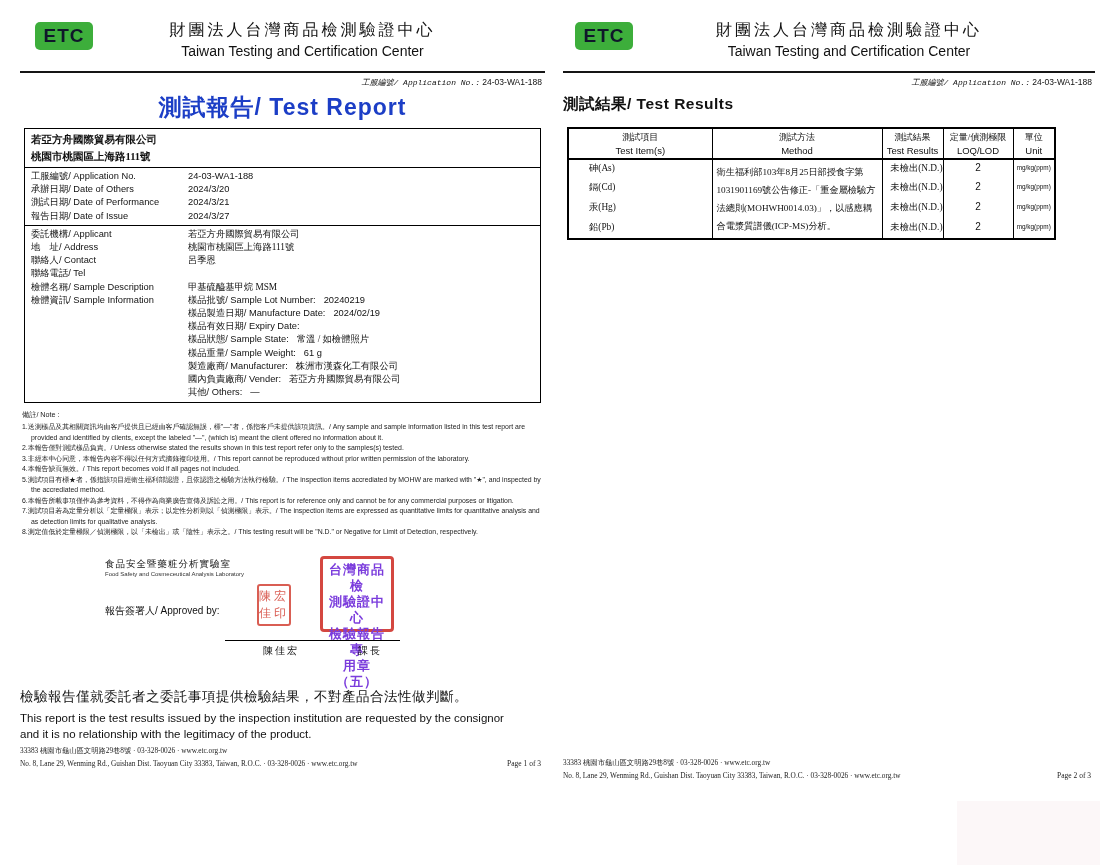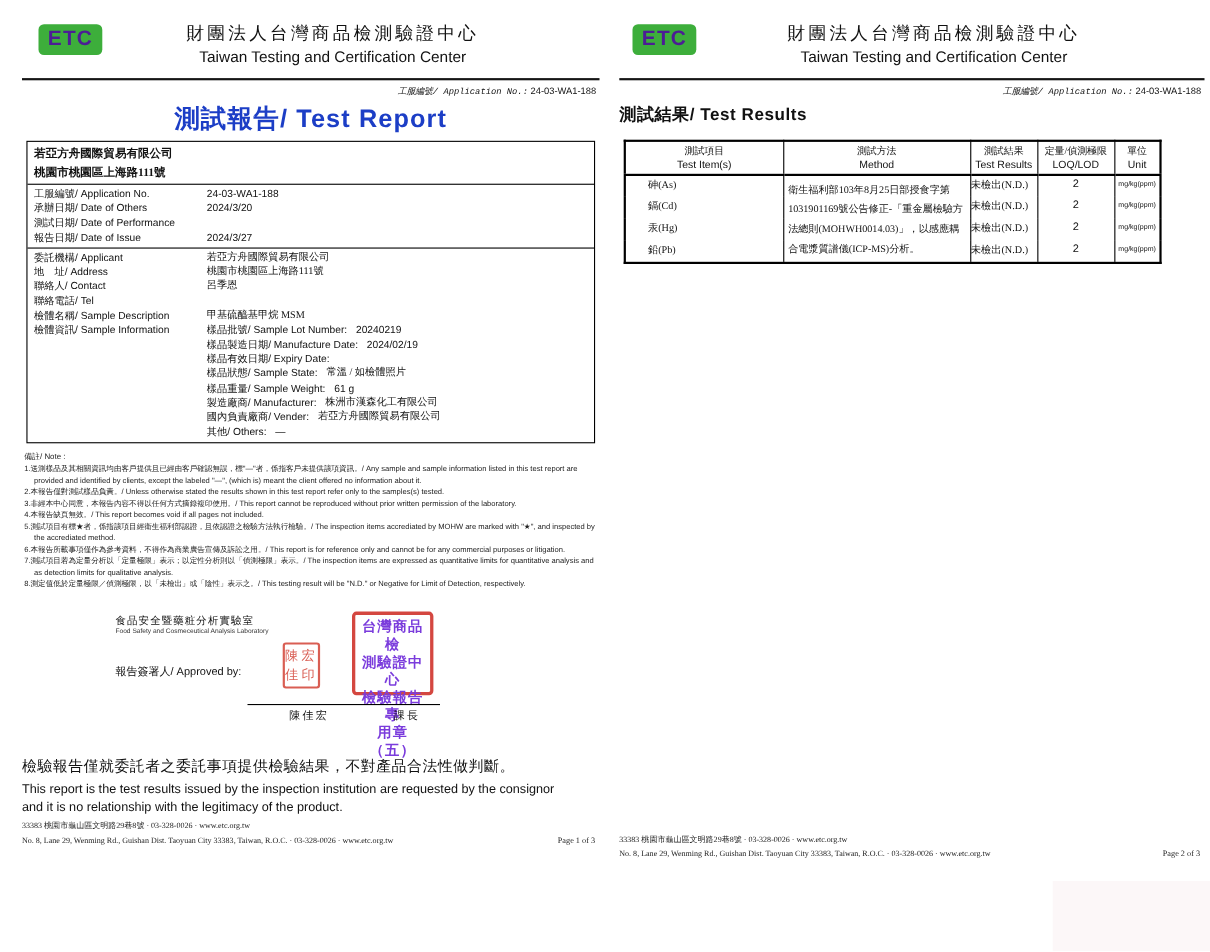--- a/index.html
+++ b/index.html
@@ -9,21 +9,21 @@
 
   .serif { font-family:"Liberation Serif","DejaVu Serif",serif; }
 
   .page { position:absolute; top:8px; background:#fff; }
   #page1 { left:20px;  width:525px; height:790px; }
   #page2 { left:563px; width:532px; height:790px; }
 
   
   .hdr { position:relative; height:48px; margin-top:12px; }
   .logo { position:absolute; top:2px; width:58px; height:28px; background:#3dae3b; border-radius:5px;
-          color:#4c1d95; font-weight:bold; font-size:19px; letter-spacing:1px;
+          color:#0f172a; font-weight:bold; font-size:19px; letter-spacing:1px;
           display:flex; align-items:center; justify-content:center; }
   #page1 .logo { left:15px; } #page2 .logo { left:12px; }
   .org { text-align:center; padding-left:40px; }
   .org-zh { font-size:16px; letter-spacing:3px; font-family:"Liberation Serif","DejaVu Serif",serif; }
   .org-en { font-size:14px; margin-top:2px; }
   .rule { border-top:2.5px solid #151515; margin-top:3px; }
   .appline { text-align:right; font-size:8.5px; margin-top:4px; padding-right:3px; }
   .appline .lblz { font-family:Liberation Mono, monospace; font-style:italic; font-size:8px; }
 
   
@@ -70,21 +70,21 @@
   
   .title2 { font-weight:bold; font-size:15.5px; margin-top:6px; letter-spacing:.5px; }
   table.rtable { border-collapse:collapse; margin-top:12px; margin-left:4px; width:487px; table-layout:fixed; }
   .rtable { border:2px solid #000; }
   .rtable th { border:1px solid #000; border-bottom:2px solid #000; font-weight:normal; padding:2px 1px; }
   .rtable th .zh { font-size:9px; font-family:"Liberation Serif","DejaVu Serif",serif; }
   .rtable th .en { font-size:9.5px; margin-top:1px; }
   .rtable td { border-left:1px solid #000; border-right:1px solid #000; font-size:9.3px; vertical-align:top; }
   td.c-item  { padding:2px 2px 2px 20px; font-family:"Liberation Serif","DejaVu Serif",serif; }
   td.c-meth  { padding:3px 4px; line-height:18px; font-size:9.2px; font-family:"Liberation Serif","DejaVu Serif",serif; }
-  td.c-res   { text-align:left; padding-top:2px; font-family:"Liberation Serif","DejaVu Serif",serif; }
+  td.c-res   { text-align:right; padding-top:2px; font-family:"Liberation Serif","DejaVu Serif",serif; }
   td.c-loq   { text-align:center; padding-top:2px; font-size:10px; }
   td.c-unit  { text-align:center; padding-top:4px; font-size:6.4px; }
   .rtable tbody tr { height:19px; }
 
   .artifact { position:absolute; left:957px; top:801px; width:143px; height:64px; background:#fcf7f8; }
 </style>
 </head>
 <body>
 
 <div id="canvas">
@@ -113,20 +113,21 @@
       <div class="irow">
           <span class="lbl">工服編號/ Application No.</span>
           <span class="val">24-03-WA1-188</span>
         </div>
       <div class="irow">
           <span class="lbl">承辦日期/ Date of Others</span>
           <span class="val">2024/3/20</span>
         </div>
       <div class="irow">
           <span class="lbl">測試日期/ Date of Performance</span>
+          <span class="val">2024/3/21</span>
         </div>
       <div class="irow">
           <span class="lbl">報告日期/ Date of Issue</span>
           <span class="val">2024/3/27</span>
         </div>
       <div class="sep"></div>
 
       <div class="irow">
           <span class="lbl">委託機構/ Applicant</span>
           <span class="val serif">若亞方舟國際貿易有限公司</span>

